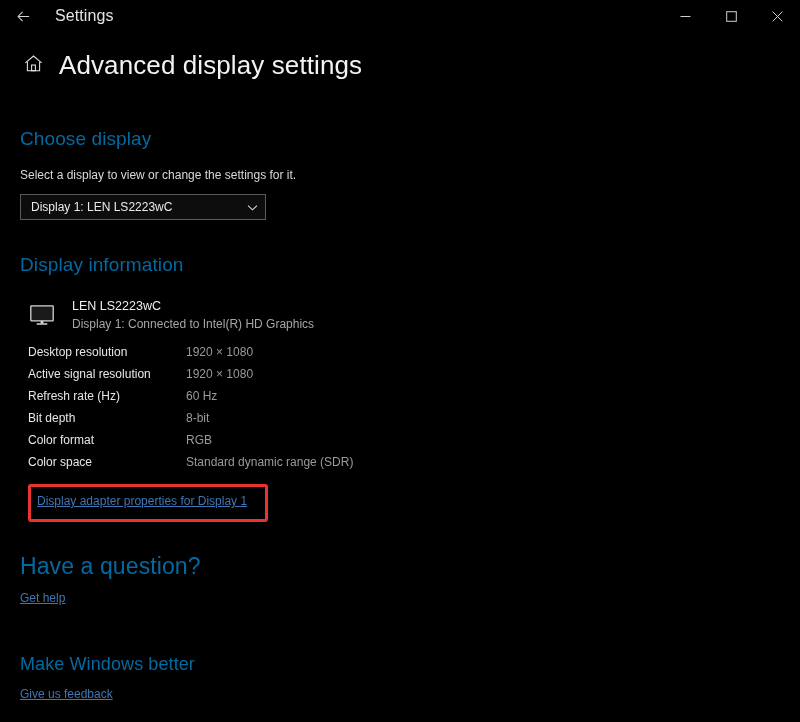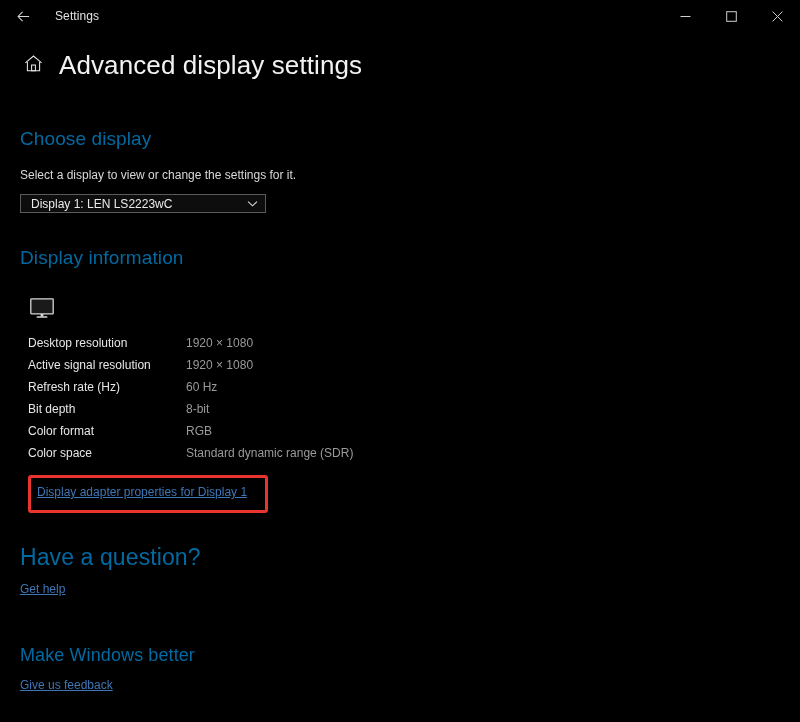--- a/index.html
+++ b/index.html
@@ -18,21 +18,21 @@
     align-items: center;
     background: #000000;
   }
   .back-btn {
     width: 46px; height: 32px;
     display: flex; align-items: center; justify-content: center;
     color: #d6d6d6;
   }
   .back-btn svg { display: block; }
   .tb-title {
-    font-size: 12px;
+    font-size: 16px;
     color: #e3e3e3;
     margin-left: 9px;
     letter-spacing: .1px;
   }
   .win-controls {
     position: absolute; right: 0; top: 0;
     display: flex; height: 32px;
   }
   .win-btn {
     width: 46px; height: 32px;
@@ -78,21 +78,21 @@
 
   .helper-text {
     font-size: 12px;
     color: #d9d9d9;
     margin-top: 18px;
   }
 
   
   .combo {
     margin-top: 12px;
-    width: 246px; height: 19px;
+    width: 246px; height: 26px;
     border: 1px solid #5a5a5a;
     background: #0d0d0d;
     display: flex;
     align-items: center;
     padding: 0 6px 0 10px;
   }
   .combo-value {
     font-size: 12px;
     color: #eaeaea;
     flex: 1;
@@ -243,20 +243,24 @@
   <div class="section-head dispinfo">Display information</div>
 
   <div class="monitor-row">
     <span class="monitor-icon">
       <svg width="24" height="21" viewBox="0 0 24 21" fill="none">
         <rect x="0.8" y="0.8" width="22.4" height="15" rx="0.6" fill="#1a1a1a" stroke="#d6d6d6" stroke-width="1.3"></rect>
         <rect x="10.6" y="16" width="2.8" height="2.6" fill="#d6d6d6"></rect>
         <rect x="6.6" y="18.3" width="10.8" height="1.5" rx="0.6" fill="#d6d6d6"></rect>
       </svg>
     </span>
+    <div class="monitor-text">
+      <div class="monitor-name">LEN LS2223wC</div>
+      <div class="monitor-sub">Display 1: Connected to Intel(R) HD Graphics</div>
+    </div>
   </div>
 
   <div class="spec-table">
     <div class="spec-row">
       <div class="spec-label">Desktop resolution</div>
       <div class="spec-value">1920 × 1080</div>
     </div>
     <div class="spec-row">
       <div class="spec-label">Active signal resolution</div>
       <div class="spec-value">1920 × 1080</div>

